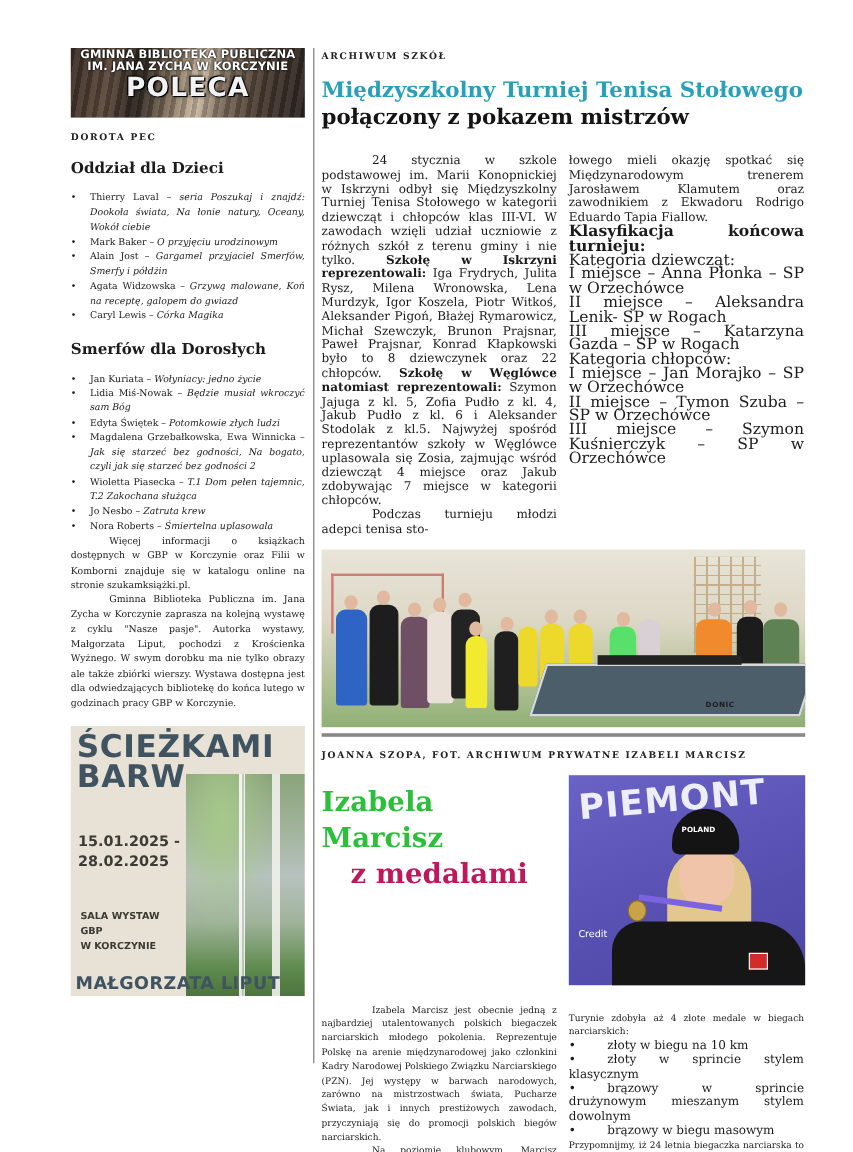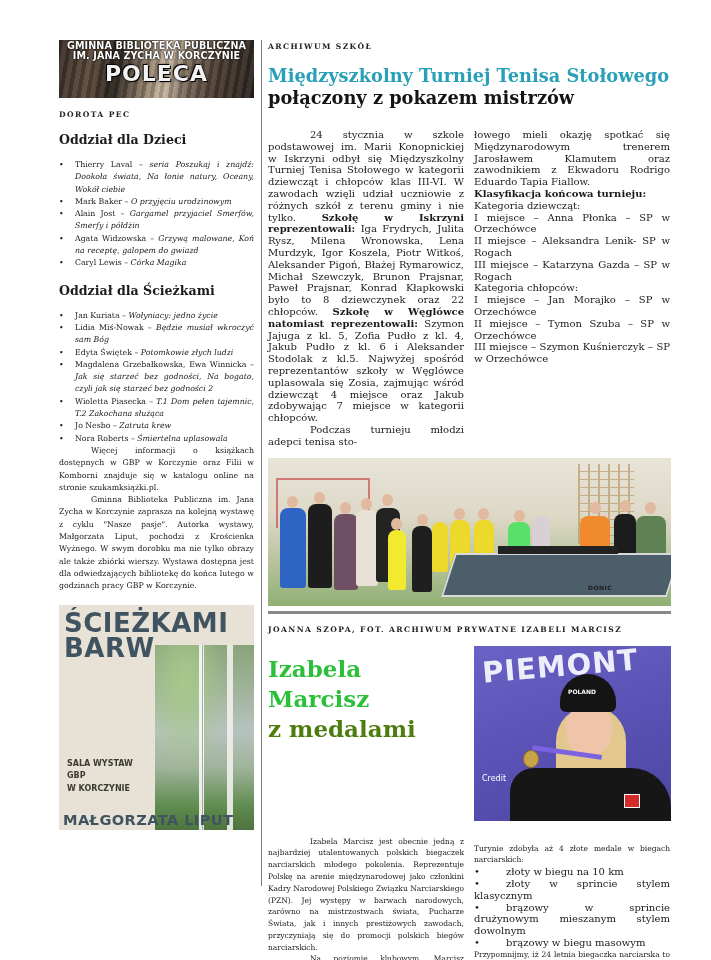--- a/index.html
+++ b/index.html
@@ -83,21 +83,21 @@
   .right-byline { margin-top: 2px; }
   .headline { margin: 14px 0 0 0; font-size: 17.8px; line-height: 22px; font-weight: bold; }
   .headline .accent { color: #2aa0b8; display: block; }
   .headline .rest { color: #141414; display: block; }
 
   .two-col { display: flex; gap: 10px; margin-top: 20px; }
   .two-col .c { width: 196px; }
   .two-col .para { font-size: 10px; line-height: 11.8px; }
   .two-col .para b { font-weight: bold; }
   .two-col .para .indent { width: 42px; }
-  .class-list { font-size: 10px; line-height: 11.8px; margin: 0; }
+  .class-list { font-size: 13px; line-height: 11.8px; margin: 0; }
   .class-list div { text-align: justify; }
 
   .photo1 {
     margin-top: 10px; width: 403px; height: 148px; position: relative; overflow: hidden;
     background: linear-gradient(180deg, #e8e4d8 0%, #ddd8c6 40%, #b6c29a 72%, #8fb074 100%);
   }
   .photo1 .wall-bars { position: absolute; left: 310px; top: 6px; width: 56px; height: 80px;
     background: repeating-linear-gradient(90deg, #b99b6c 0 2px, transparent 2px 10px), repeating-linear-gradient(0deg, #b99b6c 0 1px, transparent 1px 8px); opacity: 0.7; }
   .photo1 .goal { position: absolute; left: 8px; top: 20px; width: 90px; height: 48px; border: 2px solid #c23a3a; border-bottom: none; opacity: 0.6; }
   .photo1 .crowd { position: absolute; left: 6px; top: 28px; width: 395px; height: 110px; }
@@ -105,21 +105,21 @@
   .photo1 .head { position: absolute; width: 11px; height: 12px; border-radius: 50%; background: #e1b99f; }
   .photo1 .table { position: absolute; left: 180px; top: 95px; width: 222px; height: 40px; background: #4b5e6a; transform: skewX(-18deg); border: 2px solid #d9d9d9; }
   .photo1 .net { position: absolute; left: 230px; top: 88px; width: 120px; height: 8px; background: #222; }
   .photo1 .brand { position: absolute; left: 320px; top: 126px; font-family: "DejaVu Sans", sans-serif; font-size: 6px; font-weight: bold; color: #1c1c1c; letter-spacing: 0.5px; }
   .hrule { margin-top: 5px; width: 403px; height: 3px; background: #888; }
 
   .byline2 { margin-top: 11px; }
   .iza-top { display: flex; margin-top: 12px; }
   .iza-top .headline2 { width: 196px; font-size: 23px; line-height: 30px; font-weight: bold; margin: 8px 0 0 0; }
   .headline2 .accent { color: #2bbf3a; display: block; }
-  .headline2 .rest { color: #4d7c0f; display: block; }
+  .headline2 .rest { color: #be185d; display: block; text-align: center; }
   .photo2 {
     margin-left: 10px; width: 197px; height: 175px; position: relative; overflow: hidden;
     background: linear-gradient(160deg, #6a62c4 0%, #5b53b6 45%, #4c46a2 100%);
   }
   .photo2 .piem { position: absolute; left: 8px; top: 3px; font-family: "DejaVu Sans", sans-serif; font-size: 29px; font-weight: bold; color: #eeeefb; transform: rotate(-5deg); letter-spacing: 1px; }
   .photo2 .hair { position: absolute; left: 82px; top: 60px; width: 70px; height: 110px; background: #e2c88f; border-radius: 35px 35px 10px 10px; }
   .photo2 .face { position: absolute; left: 92px; top: 60px; width: 46px; height: 50px; background: #efc4a8; border-radius: 20px 20px 24px 24px; }
   .photo2 .beanie { position: absolute; left: 86px; top: 28px; width: 56px; height: 38px; background: #141414; border-radius: 28px 28px 6px 6px; }
   .photo2 .beanie-text { position: absolute; left: 94px; top: 42px; font-family: "DejaVu Sans", sans-serif; font-size: 6px; font-weight: bold; color: #fff; }
   .photo2 .jacket { position: absolute; left: 36px; top: 122px; width: 161px; height: 60px; background: #161616; border-radius: 24px 40px 0 0; }
@@ -152,38 +152,42 @@
 
   <h2 class="sec">Oddział dla Dzieci</h2>
   <ul class="books">
     <li><span class="bullet">•</span><span>Thierry Laval – </span><i>seria Poszukaj i znajdź: Dookoła świata, Na łonie natury, Oceany, Wokół ciebie</i></li>
     <li><span class="bullet">•</span><span>Mark Baker – </span><i>O przyjęciu urodzinowym</i></li>
     <li><span class="bullet">•</span><span>Alain Jost – </span><i>Gargamel przyjaciel Smerfów, Smerfy i półdżin</i></li>
     <li><span class="bullet">•</span><span>Agata Widzowska – </span><i>Grzywą malowane, Koń na receptę, galopem do gwiazd</i></li>
     <li><span class="bullet">•</span><span>Caryl Lewis – </span><i>Córka Magika</i></li>
   </ul>
 
-  <h2 class="sec">Oddział dla Ścieżkami</h2>
+  <h2 class="sec">Smerfów dla Dorosłych</h2>
   <ul class="books">
     <li><span class="bullet">•</span><span>Jan Kuriata – </span><i>Wołyniacy: jedno życie</i></li>
     <li><span class="bullet">•</span><span>Lidia Miś-Nowak – </span><i>Będzie musiał wkroczyć sam Bóg</i></li>
     <li><span class="bullet">•</span><span>Edyta Świętek – </span><i>Potomkowie złych ludzi</i></li>
     <li><span class="bullet">•</span><span>Magdalena Grzebałkowska, Ewa Winnicka – </span><i>Jak się starzeć bez godności, Na bogato, czyli jak się starzeć bez godności 2</i></li>
     <li><span class="bullet">•</span><span>Wioletta Piasecka – </span><i>T.1 Dom pełen tajemnic, T.2 Zakochana służąca</i></li>
     <li><span class="bullet">•</span><span>Jo Nesbo – </span><i>Zatruta krew</i></li>
     <li><span class="bullet">•</span><span>Nora Roberts – </span><i>Śmiertelna uplasowala</i></li>
   </ul>
   <p class="para"><span class="indent"></span><span>Więcej informacji o książkach dostępnych w GBP w Korczynie oraz Filii w Komborni znajduje się w katalogu online na stronie szukamksiążki.pl.</span></p>
 
   <p class="para"><span class="indent"></span><span>Gminna Biblioteka Publiczna im. Jana Zycha w Korczynie zaprasza na kolejną wystawę z cyklu "Nasze pasje". Autorka wystawy, Małgorzata Liput, pochodzi z Krościenka Wyżnego. W swym dorobku ma nie tylko obrazy ale także zbiórki wierszy. Wystawa dostępna jest dla odwiedzających bibliotekę do końca lutego w godzinach pracy GBP w Korczynie.</span></p>
 
   <div class="poster">
     <div class="t1">ŚCIEŻKAMI</div>
     <div class="t2">BARW</div>
     <div class="painting"></div>
+    <div class="dates">
+      <div>15.01.2025 -</div>
+      <div>28.02.2025</div>
+    </div>
     <div class="place">
       <div>SALA WYSTAW</div>
       <div>GBP</div>
       <div>W KORCZYNIE</div>
     </div>
     <div class="author">MAŁGORZATA LIPUT</div>
   </div>
 </div>
 
 <div class="vrule"></div>

